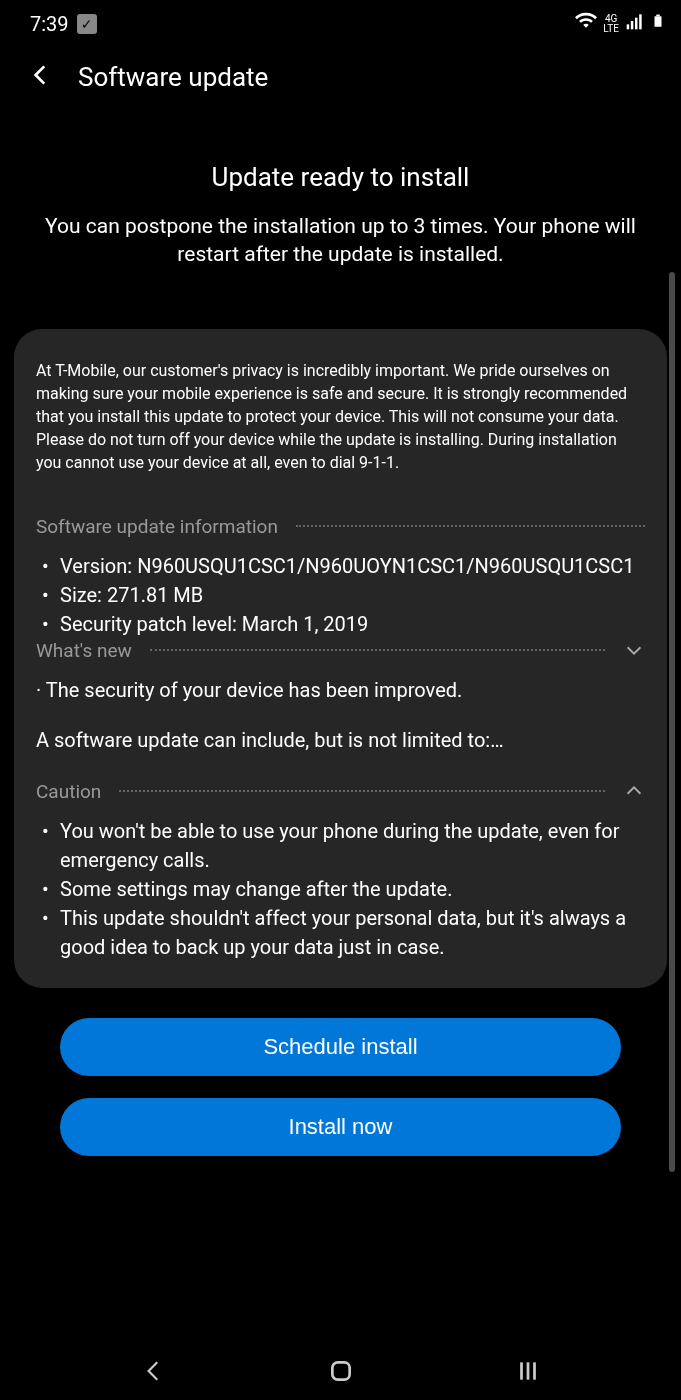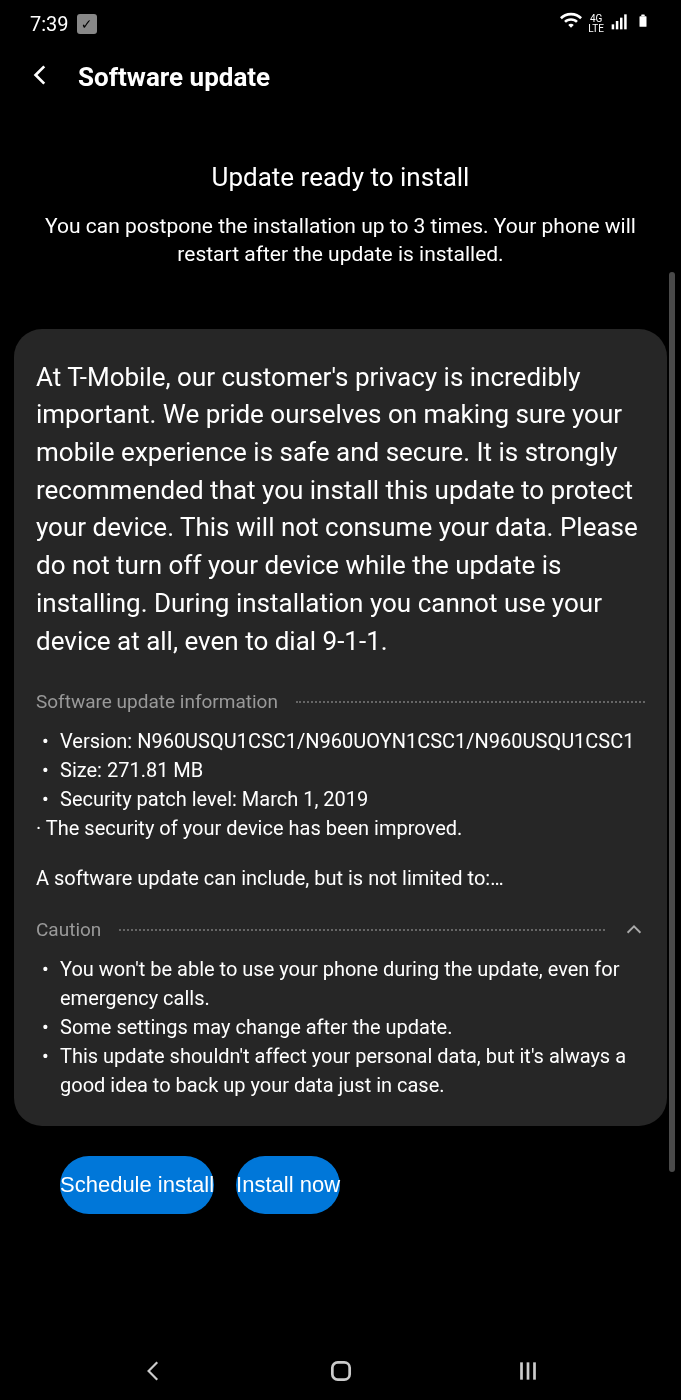--- a/index.html
+++ b/index.html
@@ -9,21 +9,21 @@
       background: #000;
       color: #fff;
       font-family: -apple-system, BlinkMacSystemFont, 'Segoe UI', Roboto, sans-serif;
       overflow: hidden;
       position: relative;
     }
     .status-bar {
       display: flex;
       justify-content: space-between;
       align-items: center;
-      padding: 10px 31px 5px 30px;
+      padding: 10px 16px 5px 30px;
       font-size: 20px;
     }
     .status-left { display: flex; align-items: center; gap: 8px; }
     .status-right { display: flex; align-items: center; gap: 6px; }
     .status-icon-box {
       background: #888;
       width: 20px; height: 20px;
       border-radius: 3px;
       display: flex;
       align-items: center;
@@ -31,21 +31,21 @@
       font-size: 14px;
       color: #000;
     }
     .app-bar {
       display: flex;
       align-items: center;
       padding: 20px 20px 20px 28px;
       gap: 24px;
     }
     .back-icon svg { width: 26px; height: 26px; }
-    .app-title { font-size: 26px; font-weight: 700; }
+    .app-title { font-size: 26px; font-weight: 400; }
     .main {
       padding: 50px 0 0 0;
       position: relative;
     }
     .headline {
       text-align: center;
       font-size: 26px;
       font-weight: 400;
       margin-bottom: 20px;
     }
@@ -66,23 +66,23 @@
     .scroll-indicator {
       position: absolute;
       right: 6px;
       top: 160px;
       width: 6px;
       height: 900px;
       background: #4a4a4a;
       border-radius: 3px;
     }
     .card-intro {
-      font-size: 26px;
+      font-size: 16px;
       line-height: 1.45;
-      margin-bottom: 30px;
+      margin-bottom: 40px;
     }
     .section-header {
       display: flex;
       align-items: center;
       gap: 18px;
       margin-bottom: 14px;
     }
     .section-label {
       color: #999;
       font-size: 19px;
@@ -117,20 +117,21 @@
       margin-bottom: 22px;
     }
     .whatsnew-sub {
       font-size: 20px;
       line-height: 1.4;
       margin-bottom: 26px;
     }
     .button-area {
       padding: 30px 60px 0 60px;
       display: flex;
+      flex-direction: column;
       gap: 22px;
     }
     .pill-btn {
       background: #0077d9;
       color: #fff;
       border: none;
       border-radius: 40px;
       height: 58px;
       font-size: 22px;
       font-weight: 500;
@@ -202,20 +203,29 @@
     <div class="section-header">
       <span class="section-label">Software update information</span>
       <span class="dots"></span>
     </div>
     <ul class="info-list">
       <li>Version: N960USQU1CSC1/N960UOYN1CSC1/N960USQU1CSC1</li>
       <li>Size: 271.81 MB</li>
       <li>Security patch level: March 1, 2019</li>
     </ul>
 
+    <div class="section-header">
+      <span class="section-label">What's new</span>
+      <span class="dots"></span>
+      <span class="chevron">
+        <svg viewBox="0 0 24 24" fill="none" stroke="#aaa" stroke-width="2">
+            <path d="M5 9 L12 16 L19 9"></path>
+          </svg>
+      </span>
+    </div>
     <div class="whatsnew-line">· The security of your device has been improved.</div>
     <div class="whatsnew-sub">A software update can include, but is not limited to:…</div>
 
     <div class="section-header">
       <span class="section-label">Caution</span>
       <span class="dots"></span>
       <span class="chevron">
         <svg viewBox="0 0 24 24" fill="none" stroke="#aaa" stroke-width="2">
             <path d="M5 15 L12 8 L19 15"></path>
           </svg>

